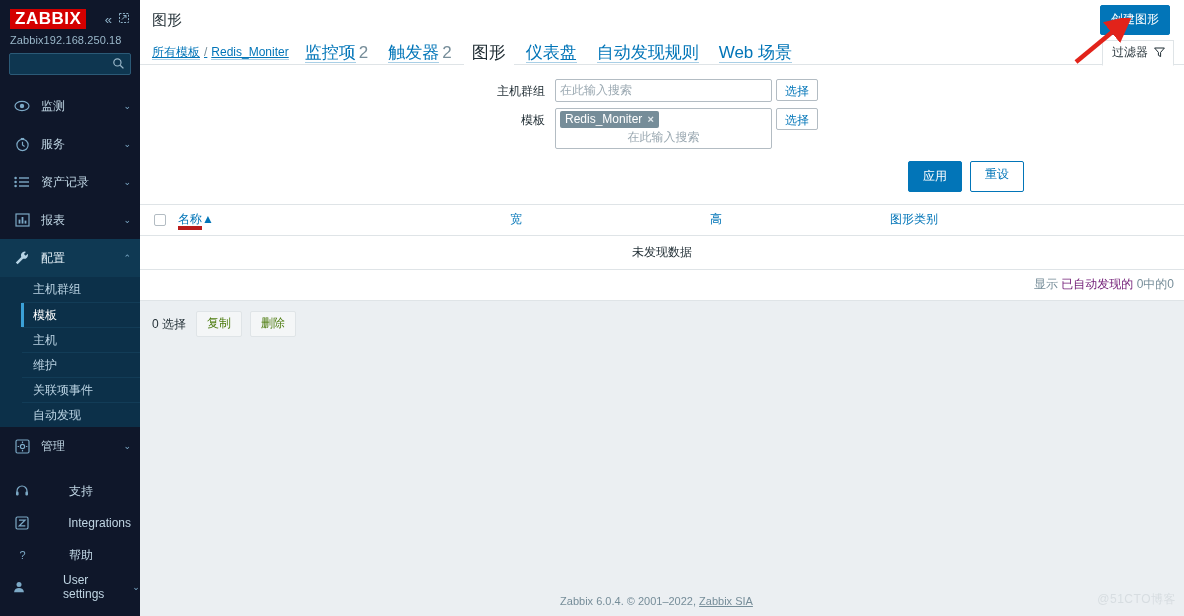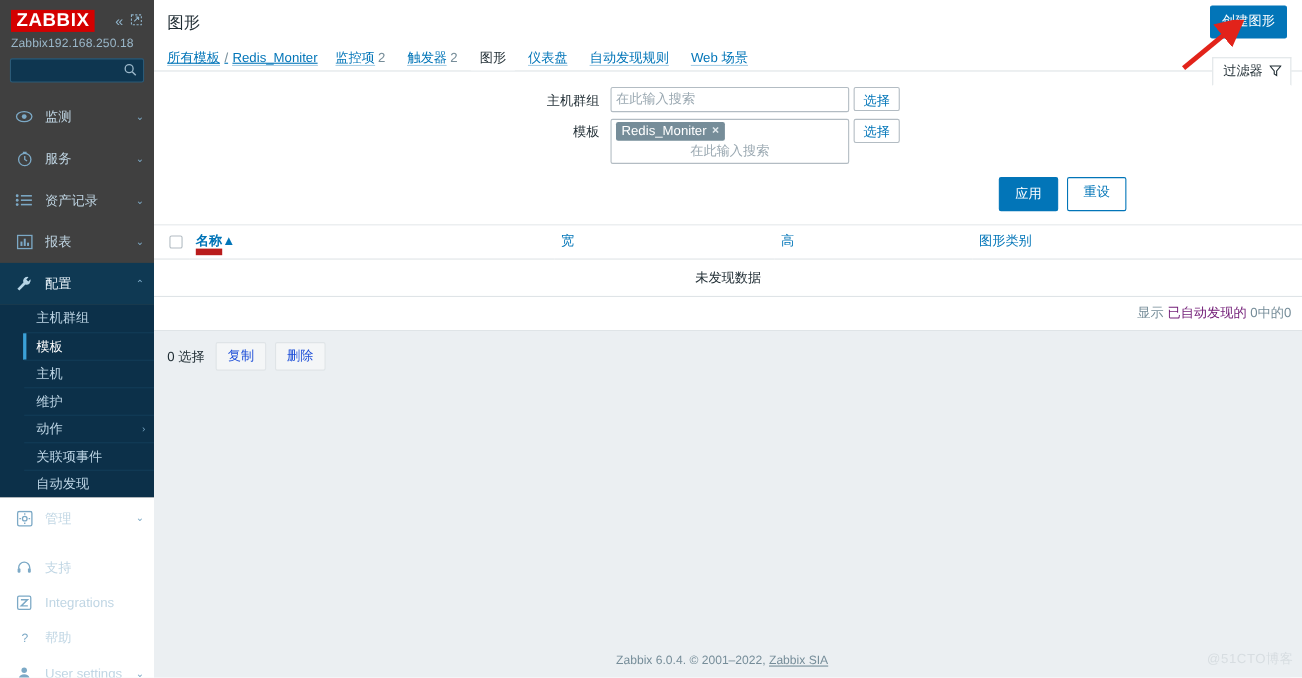--- a/index.html
+++ b/index.html
@@ -7,22 +7,22 @@
     width: 1184px; height: 616px;
     font-family: "Liberation Sans", sans-serif;
     font-size: 12px;
     background: #fff;
     overflow: hidden;
   }
   #app { display: flex; width: 1184px; height: 616px; position: relative; }
 
   
   #sidebar {
-    width: 140px; height: 452px;
-    background: #404040;
+    width: 140px; height: 616px;
+    background: #0f172a;
     flex: 0 0 140px;
     position: relative;
     color: #c3d8e5;
   }
   .logo-row { display: flex; align-items: center; padding: 9px 8px 0 10px; }
   .logo {
     background: #d40000; color: #fff;
     font-weight: bold; font-size: 17px; letter-spacing: .5px;
     padding: 1px 5px 2px 5px; line-height: 17px;
     font-family: "Liberation Sans", sans-serif;
@@ -67,21 +67,21 @@
     padding-left: 11px; position: relative; border-top: 1px solid #123c57;
   }
   .sub-item:first-child { border-top: 0; }
   .sub-item.active { color: #ffffff; }
   .sub-item.active:before {
     content: ""; position: absolute; left: -1px; top: 0; bottom: 0;
     width: 3px; background: #3ba1d8;
   }
   .sub-item .arrow { margin-left: auto; margin-right: 8px; font-size: 9px; color: #7ca9c6; }
   .nav-bottom { margin-top: 10px; }
-  .nav-bottom .nav-item { height: 32px; font-size: 12px; }
+  .nav-bottom .nav-item { height: 32px; font-size: 12px; gap: 28px; }
 
   
   #main { flex: 1; display: flex; flex-direction: column; background: #fff; min-width: 0; position: relative; }
   .page-head {
     height: 40px; display: flex; align-items: center;
     padding: 0 10px 0 12px; background: #fff;
   }
   .page-title { font-size: 15px; color: #1f2c33; font-weight: normal; }
   .head-right { margin-left: auto; padding-right: 4px; }
   .btn-create {
@@ -92,32 +92,32 @@
   .tabs-bar {
     height: 25px; display: flex; align-items: center;
     padding: 0 10px 0 12px; border-bottom: 1px solid #dfe4e7;
     background: #fff; position: relative;
   }
   .crumb { font-size: 12px; color: #0275b8; margin-right: 4px; text-decoration: underline; }
   .crumb a { color: #0275b8; text-decoration: none; border-bottom: 1px solid #a9cfe6; cursor: pointer; }
   .crumb .sep { color: #768d99; margin: 0 4px; border: 0; }
   .crumb .cur { color: #0275b8; border-bottom: 1px solid #a9cfe6; cursor: pointer; }
   .tab {
-    font-size: 12px; color: #0275b8; padding: 3px 8px; margin-left: 4px;
+    font-size: 17px; color: #0275b8; padding: 3px 8px; margin-left: 4px;
     cursor: pointer; white-space: nowrap;
   }
   .tab .u { border-bottom: 1px solid #a9cfe6; }
   .tab .cnt { color: #768d99; margin-left: 3px; }
   .tab.active { color: #1f2c33; background: #fff; }
   .filter-tab-wrap { margin-left: auto; display: flex; align-items: flex-end; height: 25px; }
   .filter-tab {
     display: flex; align-items: center; gap: 6px;
     border: 1px solid #dfe4e7; border-bottom: 1px solid #fff;
     background: #fff; padding: 3px 8px 4px 9px; font-size: 12px; color: #1f2c33;
-    position: relative; top: 13px; cursor: pointer;
+    position: relative; top: 1px; cursor: pointer;
   }
   .funnel { width: 11px; height: 11px; color: #1f2c33; }
 
   .content { flex: 1; background: #ebeff2; padding: 0; overflow: hidden; }
   .filter-panel {
     background: #fff; border-bottom: 1px solid #dfe4e7;
     padding: 14px 0 12px 0;
   }
   .f-row { display: flex; align-items: flex-start; margin-bottom: 6px; }
   .f-label {
@@ -156,21 +156,21 @@
     font-size: 12px; border-radius: 2px; padding: 4px 14px 8px 14px; cursor: pointer;
     font-family: "Liberation Sans", sans-serif;
   }
 
   .list-panel { background: #fff; border-bottom: 1px solid #dfe4e7; }
   table.grid { width: 100%; border-collapse: collapse; }
   table.grid th {
     text-align: left; font-weight: normal; font-size: 12px; color: #0275b8;
     padding: 6px 6px 7px 6px; border-bottom: 1px solid #dfe4e7; white-space: nowrap;
   }
-  table.grid th .sortable { border-bottom: 6px solid #b91c1c; cursor: pointer; font-weight: bold; }
+  table.grid th .sortable { border-bottom: 4px solid #b91c1c; cursor: pointer; }
   table.grid td {
     font-size: 12px; color: #1f2c33; padding: 8px 6px; text-align: center;
     color: #1f2c33;
   }
   .chk {
     width: 12px; height: 12px; border: 1px solid #b3bcc3; border-radius: 2px;
     background: #fff; display: inline-block; vertical-align: middle; cursor: pointer;
   }
   .th-chk { width: 26px; padding-left: 14px !important; }
   .col-w { width: 200px; }
@@ -180,21 +180,21 @@
     background: #fff; text-align: right; padding: 6px 10px 7px 0;
     font-size: 12px; color: #768d99; border-top: 1px solid #dfe4e7;
   }
   .paging-row .strong { color: #701a75; }
   .foot-actions {
     padding: 10px 0 0 12px; display: flex; align-items: center; gap: 8px;
     background: #ebeff2;
   }
   .sel-count { font-size: 12px; color: #1f2c33; margin-right: 2px; }
   .btn-dis {
-    background: #f4f6f7; border: 1px solid #dfe4e7; color: #1d4ed8;
+    background: #f4f6f7; border: 1px solid #dfe4e7; color: #4d7c0f;
     font-size: 12px; border-radius: 2px; padding: 3px 10px 4px 10px; cursor: default;
     font-family: "Liberation Sans", sans-serif;
   }
   .page-footer {
     position: absolute; left: 0; right: 11px; bottom: 0; height: 30px;
     display: flex; align-items: center; justify-content: center;
     font-size: 11px; color: #768d99; background: #ebeff2;
   }
   .page-footer a { color: #768d99; text-decoration: underline; }
   .watermark {
@@ -302,24 +302,20 @@
           <span>主机群组</span>
         </div>
         <div class="sub-item active">
           <span>模板</span>
         </div>
         <div class="sub-item">
           <span>主机</span>
         </div>
         <div class="sub-item">
           <span>维护</span>
-        </div>
-        <div class="sub-item">
-          <span>动作</span>
-          <span class="arrow">›</span>
         </div>
         <div class="sub-item">
           <span>关联项事件</span>
         </div>
         <div class="sub-item">
           <span>自动发现</span>
         </div>
       </div>
 
       <div class="nav-item">

